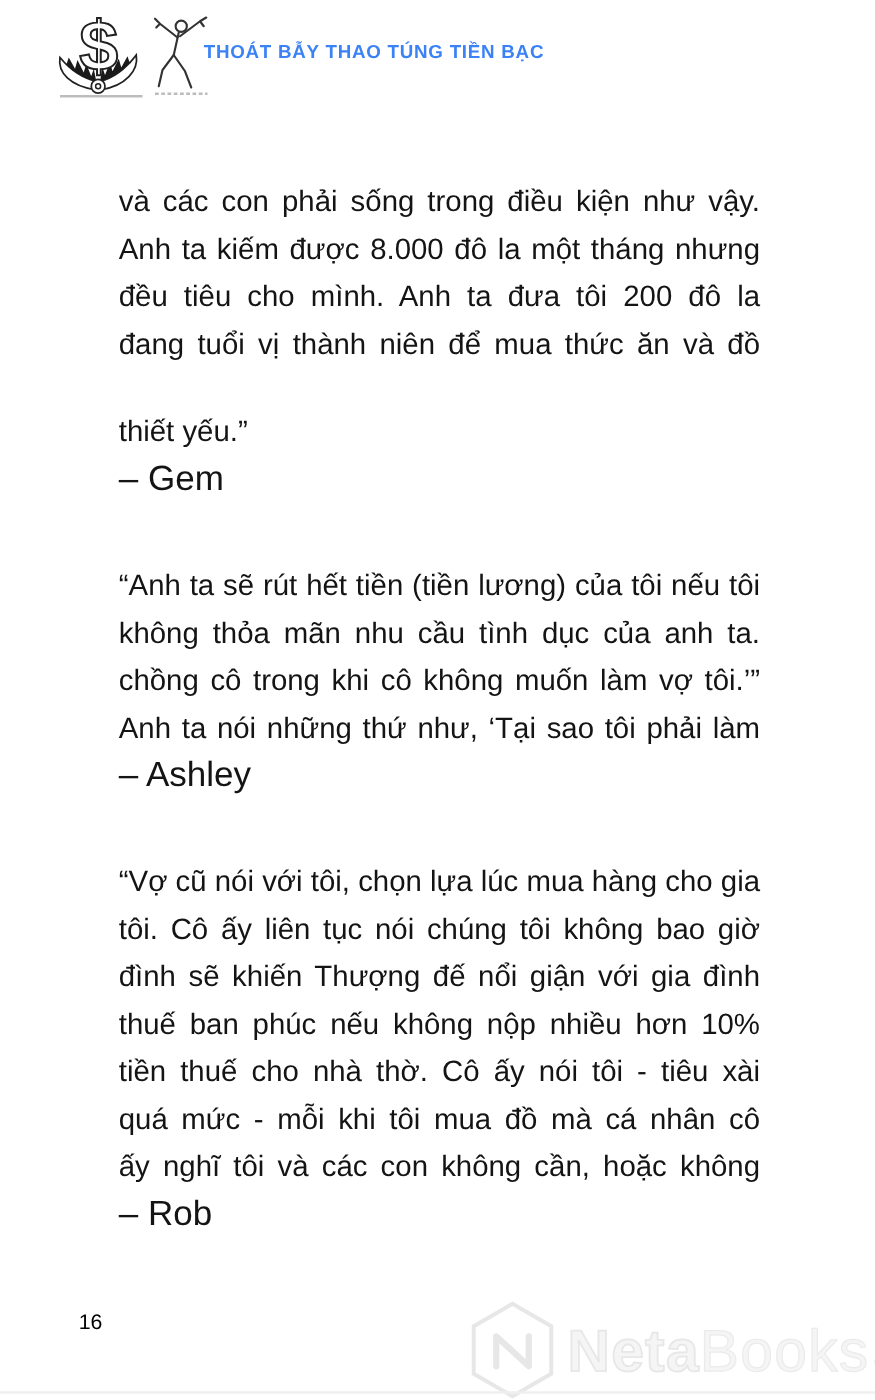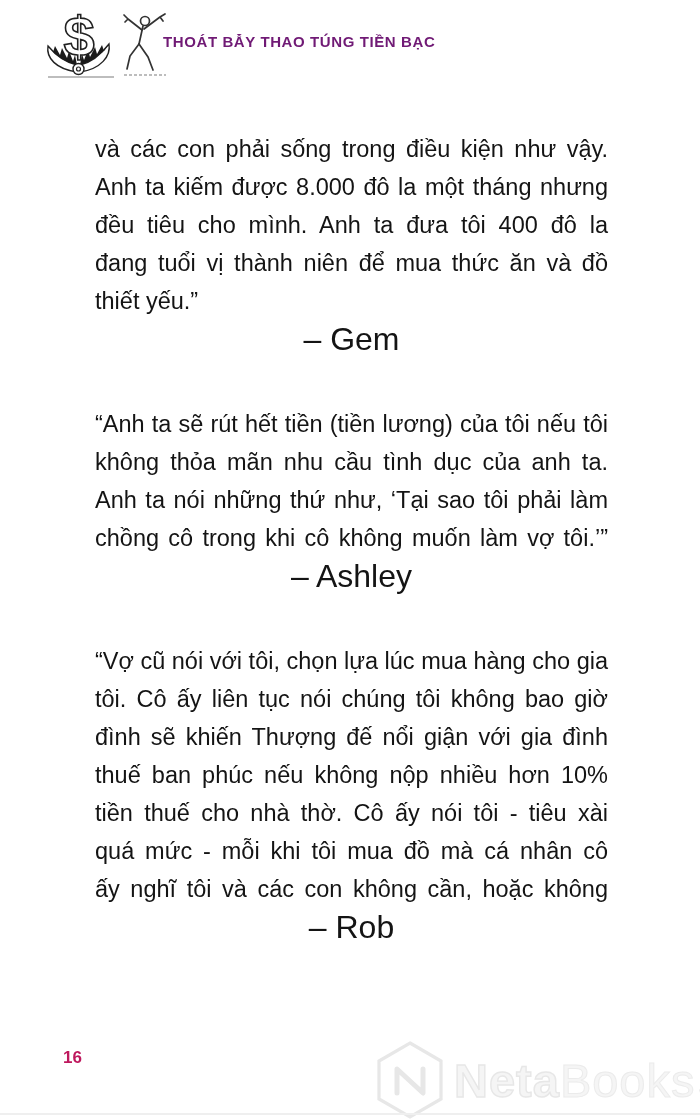--- a/index.html
+++ b/index.html
@@ -10,43 +10,43 @@
     color: #161616;
     position: relative;
     overflow: hidden;
   }
   
   .header { position: absolute; left: 0; top: 0; width: 700px; height: 95px; }
   .logo { position: absolute; left: 42px; top: 6px; width: 138px; height: 78px; }
   .book-title {
     position: absolute; left: 163px; top: 33px;
     font-size: 15px; font-weight: 700; letter-spacing: 0.6px;
-    color: #701a75; white-space: nowrap;
+    color: #3b82f6; white-space: nowrap;
   }
   
   .content {
-    position: absolute; left: 95px; top: 130px; width: 513px;
+    position: absolute; left: 95px; top: 142px; width: 513px;
   }
   .line {
     font-size: 23.5px; line-height: 38px; height: 38px;
     text-align: justify; text-align-last: justify;
     white-space: nowrap; color: #141414;
   }
-  .line.short { text-align-last: left; white-space: normal; }
+  .line.short { text-align-last: left; white-space: normal; margin-top: 32px; }
   .line .ital { }
   .attribution {
-    font-size: 32px; line-height: 38px; height: 38px;
-    text-align: center; color: #141414;
+    font-size: 28px; line-height: 38px; height: 38px;
+    text-align: left; color: #141414;
     margin-bottom: 47px;
   }
   .attribution.last { margin-bottom: 0; }
   
   .page-number {
     position: absolute; left: 63px; top: 1048px;
-    font-size: 17px; font-weight: 700; color: #be185d;
+    font-size: 17px; font-weight: 400; color: #000000;
   }
   .watermark {
     position: absolute; left: 374px; top: 1040px;
     display: flex; align-items: center;
     pointer-events: none;
   }
   .wm-hex { width: 72px; height: 80px; flex: 0 0 auto; }
   .wm-text {
     font-weight: 700; font-size: 47px; letter-spacing: 1px;
     color: #f5f5f5;
@@ -94,31 +94,31 @@
     </g>
   </svg>
   <div class="book-title">THOÁT BẪY THAO TÚNG TIỀN BẠC</div>
 </div>
 
 <div class="content">
 
   <div>
     <div class="line">và các con phải sống trong điều kiện như vậy.</div>
     <div class="line">Anh ta kiếm được 8.000 đô la một tháng nhưng</div>
-    <div class="line">đều tiêu cho mình. Anh ta đưa tôi 400 đô la</div>
+    <div class="line">đều tiêu cho mình. Anh ta đưa tôi 200 đô la</div>
     <div class="line">đang tuổi vị thành niên để mua thức ăn và đồ</div>
     <div class="line short">thiết yếu.”</div>
     <div class="attribution">– Gem</div>
   </div>
 
   <div>
     <div class="line">“Anh ta sẽ rút hết tiền (tiền lương) của tôi nếu tôi</div>
     <div class="line">không thỏa mãn nhu cầu tình dục của anh ta.</div>
+    <div class="line">chồng cô trong khi cô không muốn làm vợ tôi.’”</div>
     <div class="line">Anh ta nói những thứ như, ‘Tại sao tôi phải làm</div>
-    <div class="line">chồng cô trong khi cô không muốn làm vợ tôi.’”</div>
     <div class="attribution">– Ashley</div>
   </div>
 
   <div>
     <div class="line">“Vợ cũ nói với tôi, chọn lựa lúc mua hàng cho gia</div>
     <div class="line">tôi. Cô ấy liên tục nói chúng tôi không bao giờ</div>
     <div class="line">đình sẽ khiến Thượng đế nổi giận với gia đình</div>
     <div class="line"><span>thuế ban phúc nếu không nộp </span><span class="ital">nhiều hơn 10%</span></div>
     <div class="line">tiền thuế cho nhà thờ. Cô ấy nói tôi - tiêu xài</div>
     <div class="line">quá mức - mỗi khi tôi mua đồ mà cá nhân cô</div>

